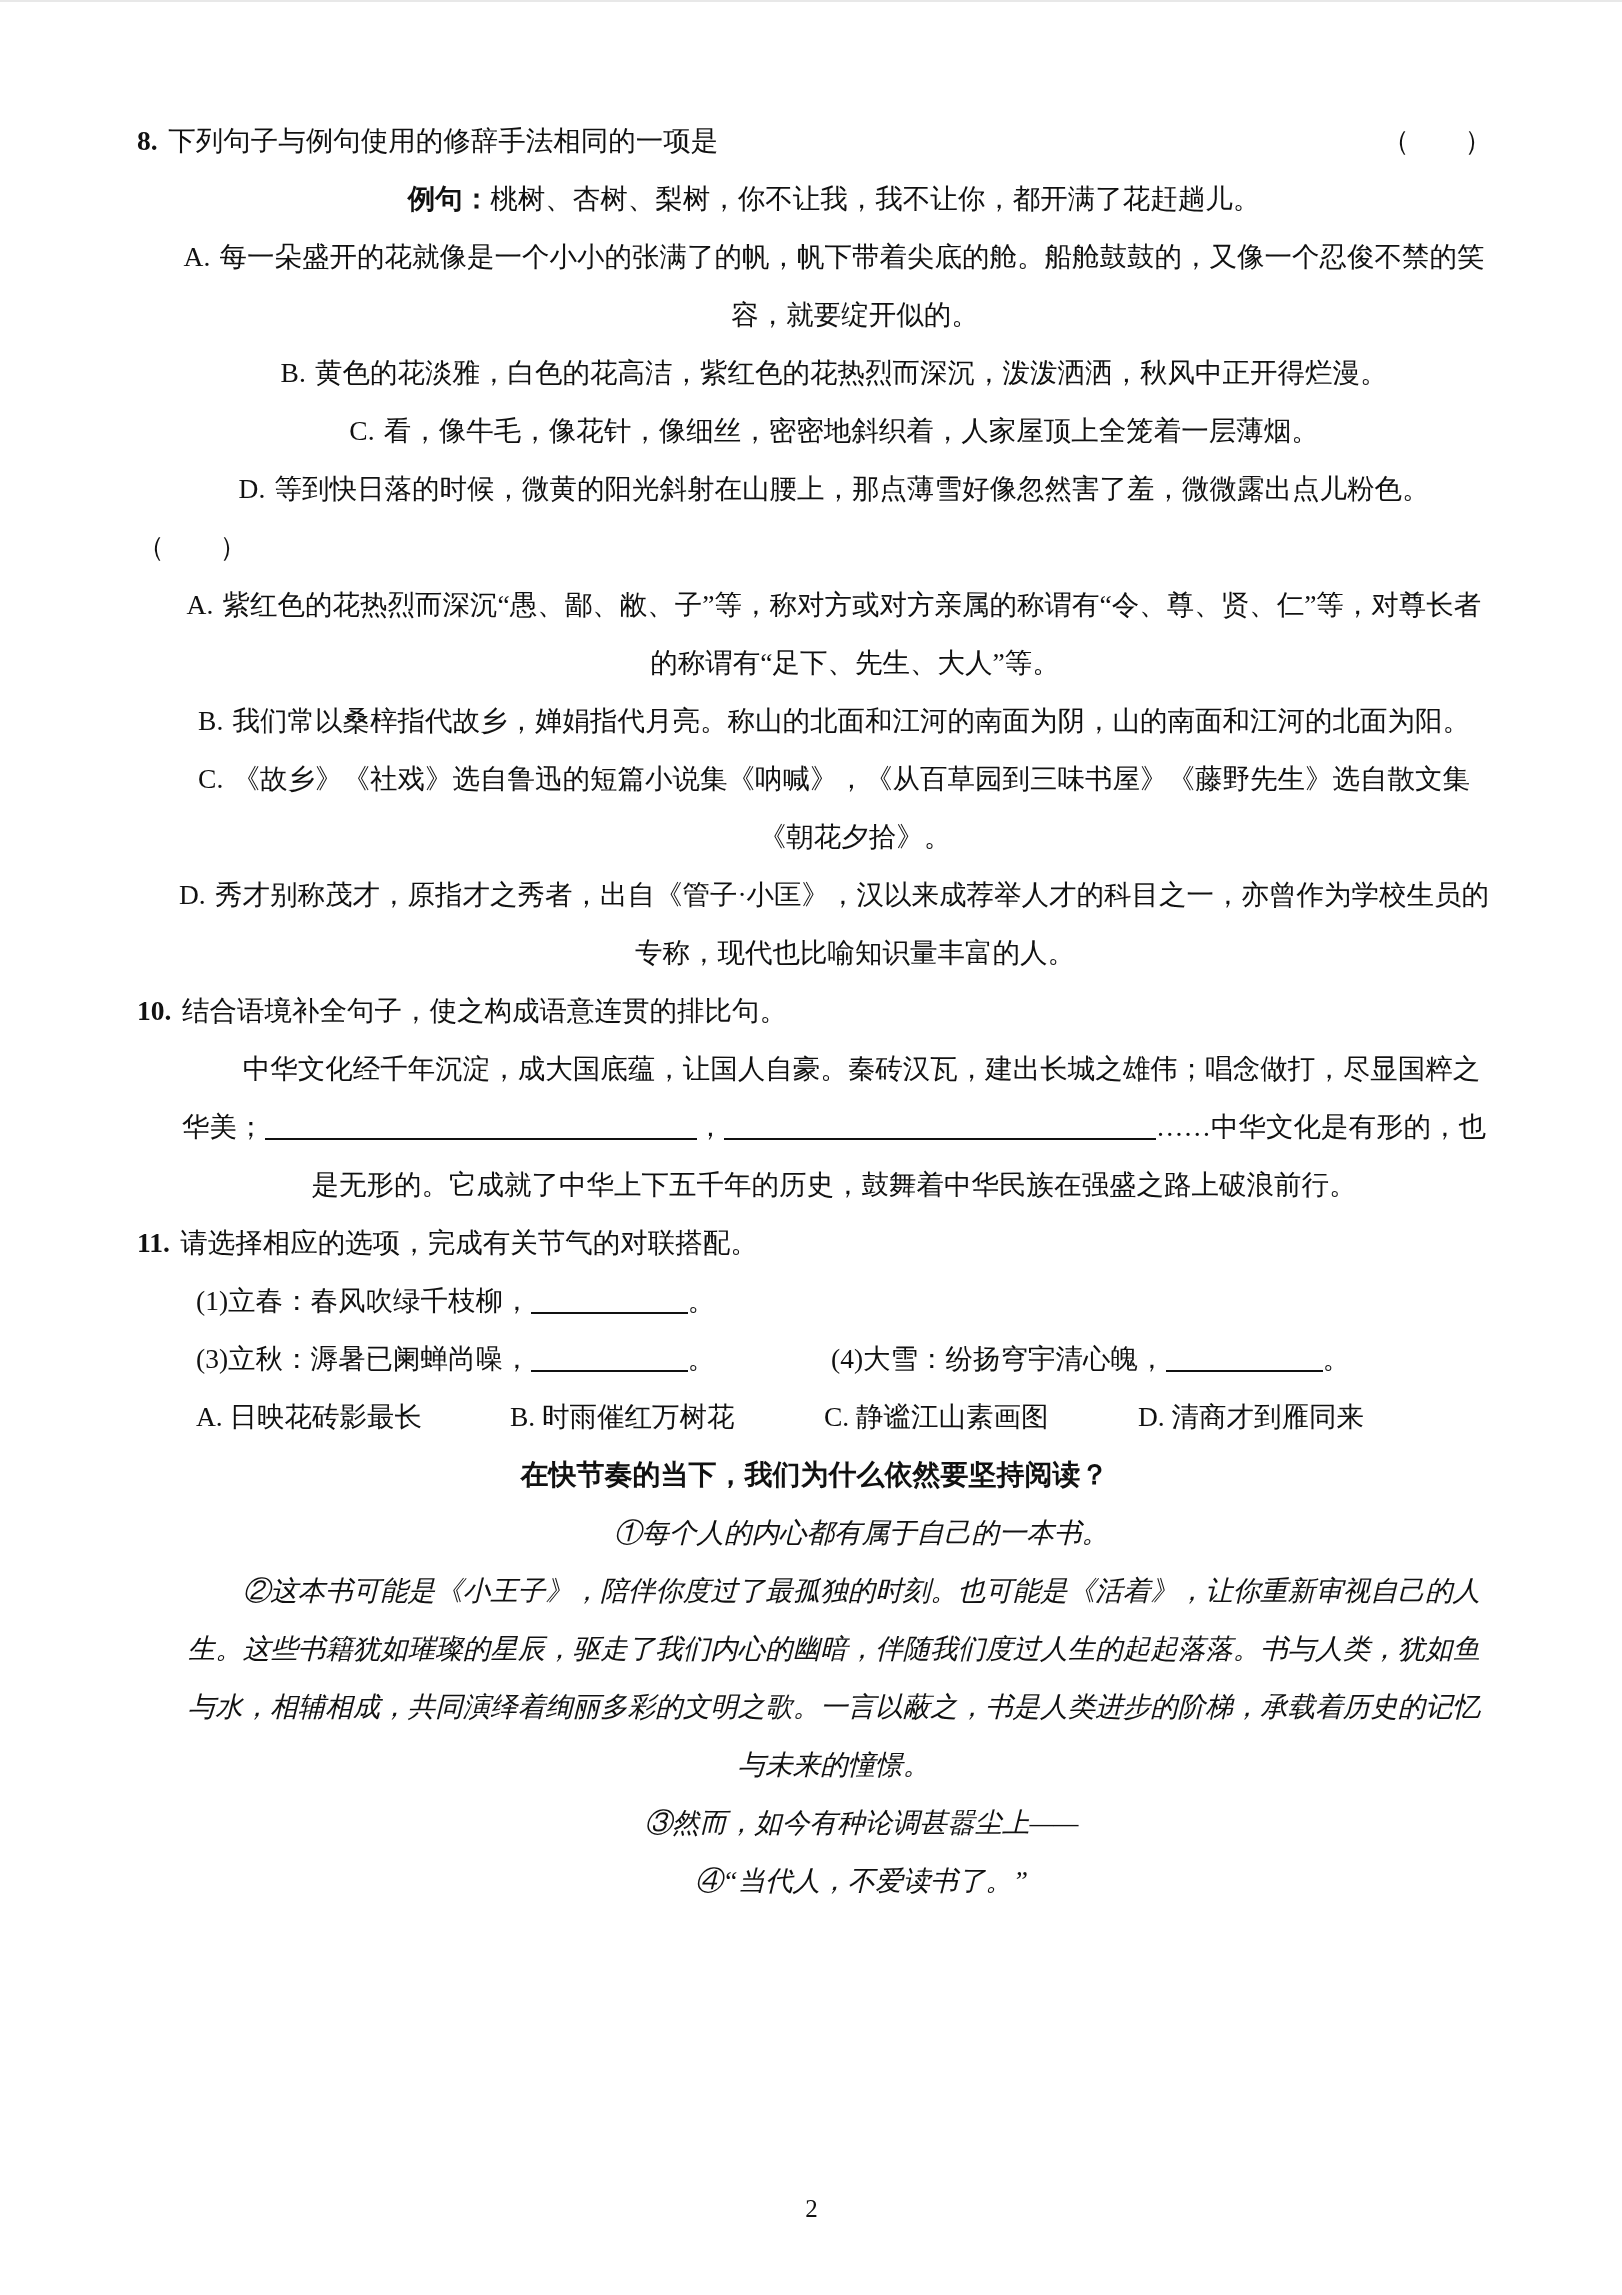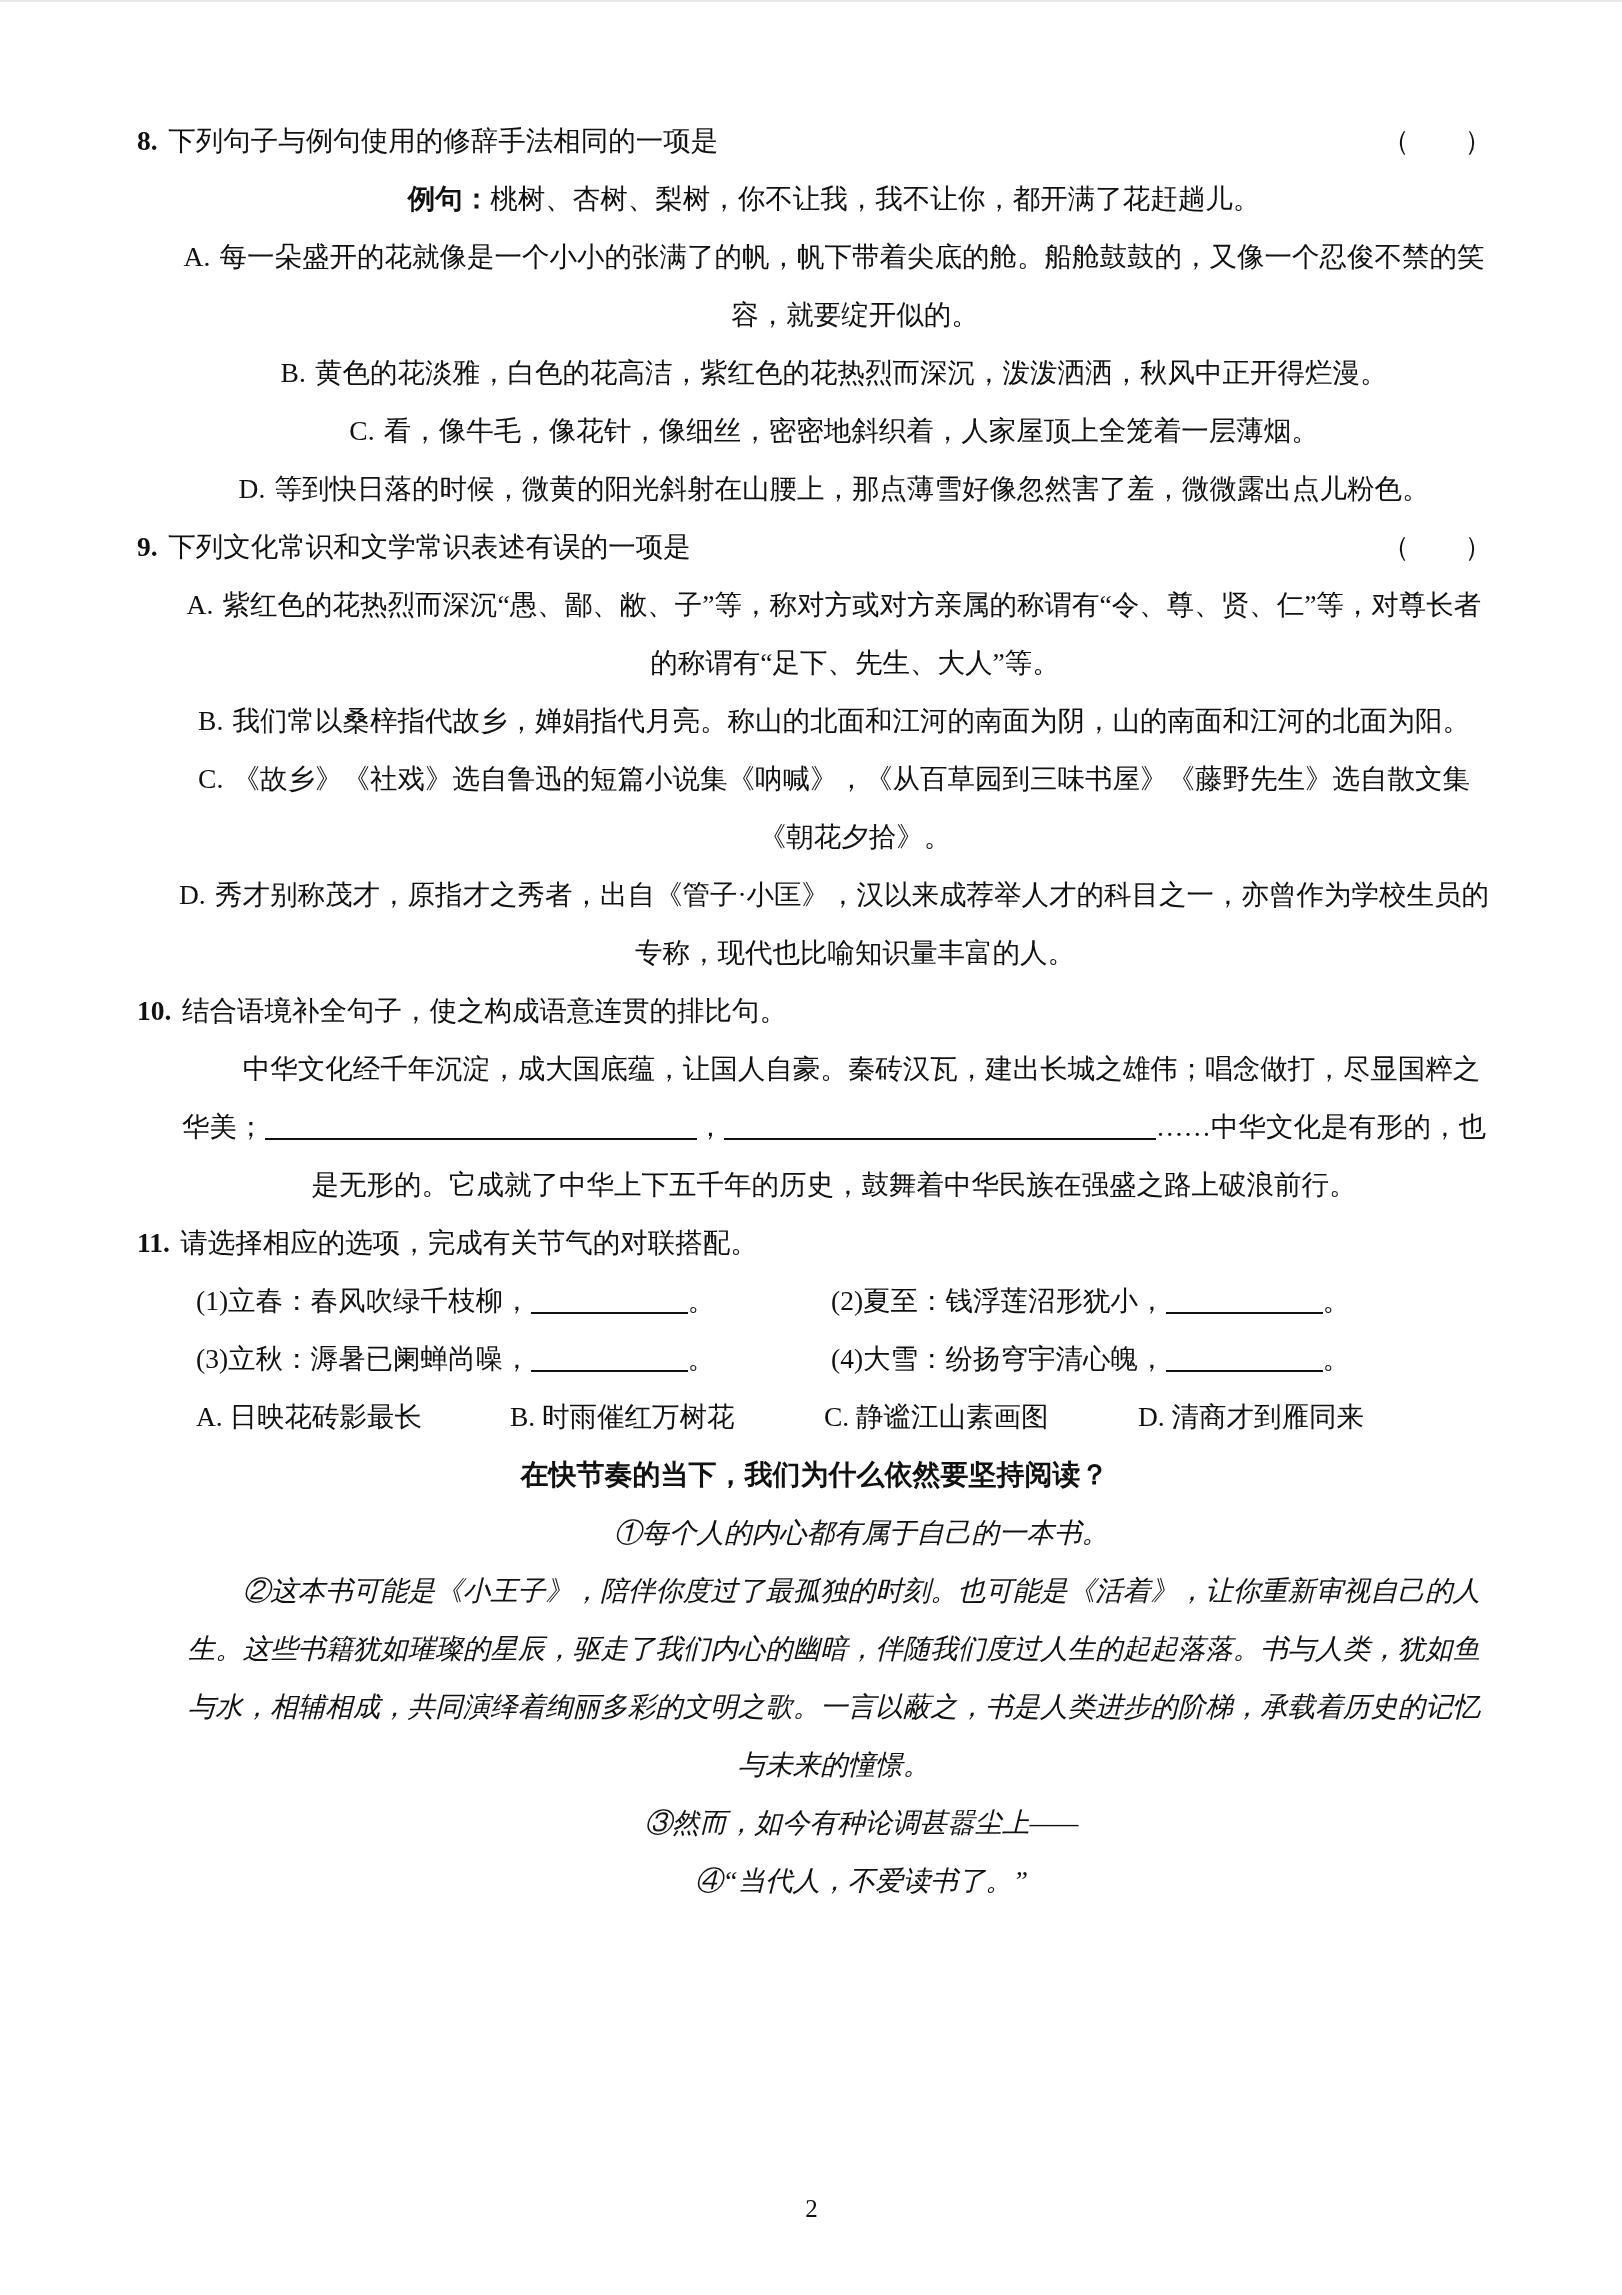--- a/index.html
+++ b/index.html
@@ -56,39 +56,37 @@
       </p>
       <p class="sub1"><b>例句：</b><span>桃树、杏树、梨树，你不让我，我不让你，都开满了花赶趟儿。</span></p>
       <p class="sub1 hang"><span class="opt-label">A.</span><span>每一朵盛开的花就像是一个小小的张满了的帆，帆下带着尖底的舱。船舱鼓鼓的，又像一个忍俊不禁的笑容，就要绽开似的。</span></p>
       <p class="sub1 hang"><span class="opt-label">B.</span><span>黄色的花淡雅，白色的花高洁，紫红色的花热烈而深沉，泼泼洒洒，秋风中正开得烂漫。</span></p>
       <p class="sub1 hang"><span class="opt-label">C.</span><span>看，像牛毛，像花针，像细丝，密密地斜织着，人家屋顶上全笼着一层薄烟。</span></p>
       <p class="sub1 hang"><span class="opt-label">D.</span><span>等到快日落的时候，微黄的阳光斜射在山腰上，那点薄雪好像忽然害了羞，微微露出点儿粉色。</span></p>
     </section>
 
     <section>
       <p class="stem-line">
-        <span><b class="qnum">9.</b><span>下列文化常识和文学常识表述有误的一项是</span></span>
         <span class="bracket">（　　）</span>
       </p>
       <p class="sub1 hang"><span class="opt-label">A.</span><span>紫红色的花热烈而深沉“愚、鄙、敝、子”等，称对方或对方亲属的称谓有“令、尊、贤、仁”等，对尊长者的称谓有“足下、先生、大人”等。</span></p>
       <p class="sub1 hang"><span class="opt-label">B.</span><span>我们常以桑梓指代故乡，婵娟指代月亮。称山的北面和江河的南面为阴，山的南面和江河的北面为阳。</span></p>
       <p class="sub1 hang"><span class="opt-label">C.</span><span>《故乡》《社戏》选自鲁迅的短篇小说集《呐喊》，《从百草园到三味书屋》《藤野先生》选自散文集《朝花夕拾》。</span></p>
       <p class="sub1 hang"><span class="opt-label">D.</span><span>秀才别称茂才，原指才之秀者，出自《管子·小匡》，汉以来成荐举人才的科目之一，亦曾作为学校生员的专称，现代也比喻知识量丰富的人。</span></p>
     </section>
 
     <section>
       <p><b class="qnum">10.</b><span>结合语境补全句子，使之构成语意连贯的排比句。</span></p>
       <p class="sub1 para-indent"><span>中华文化经千年沉淀，成大国底蕴，让国人自豪。秦砖汉瓦，建出长城之雄伟；唱念做打，尽显国粹之华美；</span><span class="blank blank-q10"></span><span>，</span><span class="blank blank-q10"></span><span>……中华文化是有形的，也是无形的。它成就了中华上下五千年的历史，鼓舞着中华民族在强盛之路上破浪前行。</span></p>
     </section>
 
     <section>
       <p><b class="qnum">11.</b><span>请选择相应的选项，完成有关节气的对联搭配。</span></p>
       <div class="pair-row sub2">
         <p class="pair-cell"><span>(1)立春：春风吹绿千枝柳，</span><span class="blank blank-q11"></span><span>。</span></p>
-        <p><span>(2)夏至：钱浮莲沼形犹小，</span><span class="blank blank-q11"></span><span>。</span></p>
       </div>
       <div class="pair-row sub2">
         <p class="pair-cell"><span>(3)立秋：溽暑已阑蝉尚噪，</span><span class="blank blank-q11"></span><span>。</span></p>
         <p><span>(4)大雪：纷扬穹宇清心魄，</span><span class="blank blank-q11"></span><span>。</span></p>
       </div>
       <div class="opts-row sub2">
         <span class="opt">A. 日映花砖影最长</span>
         <span class="opt">B. 时雨催红万树花</span>
         <span class="opt">C. 静谧江山素画图</span>
         <span class="opt">D. 清商才到雁同来</span>

